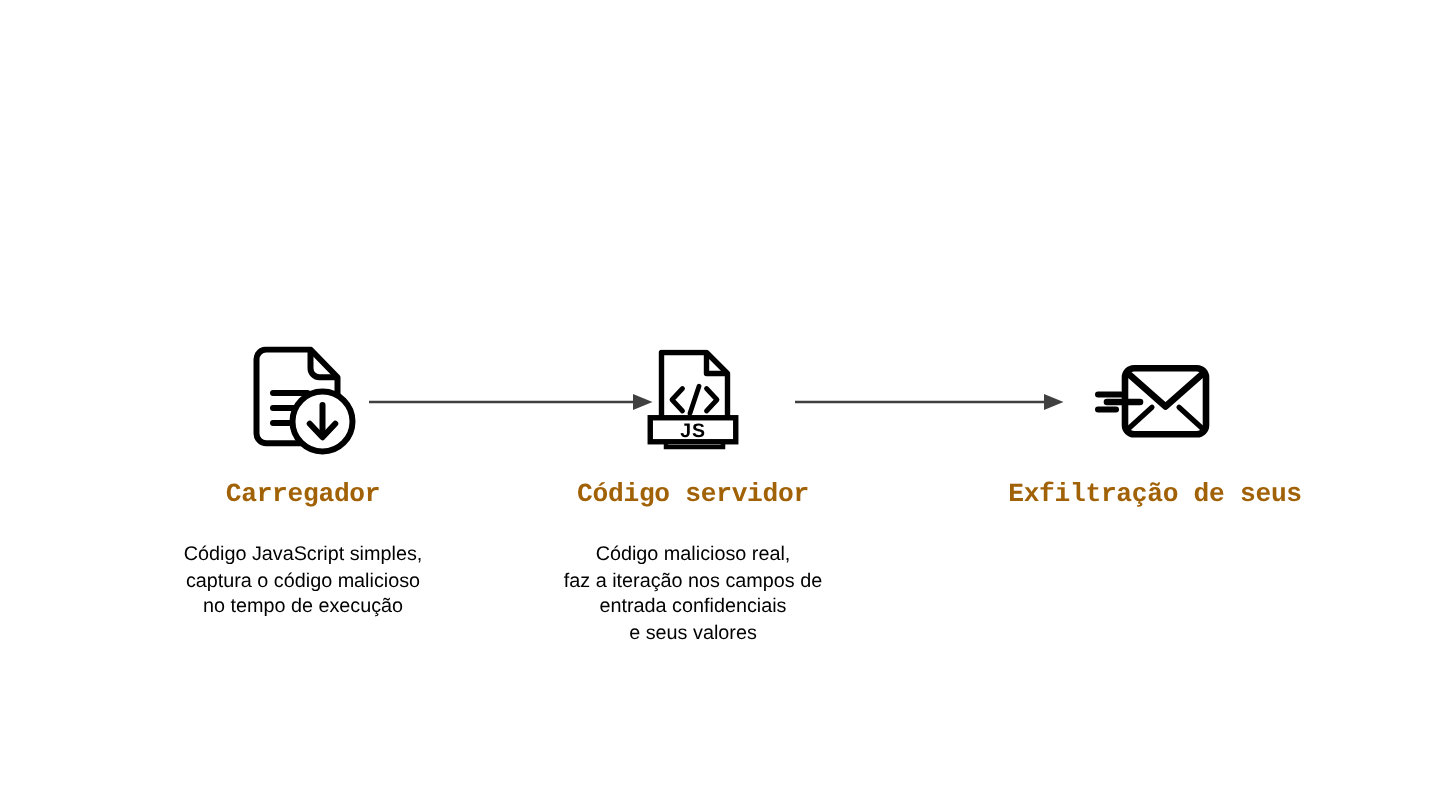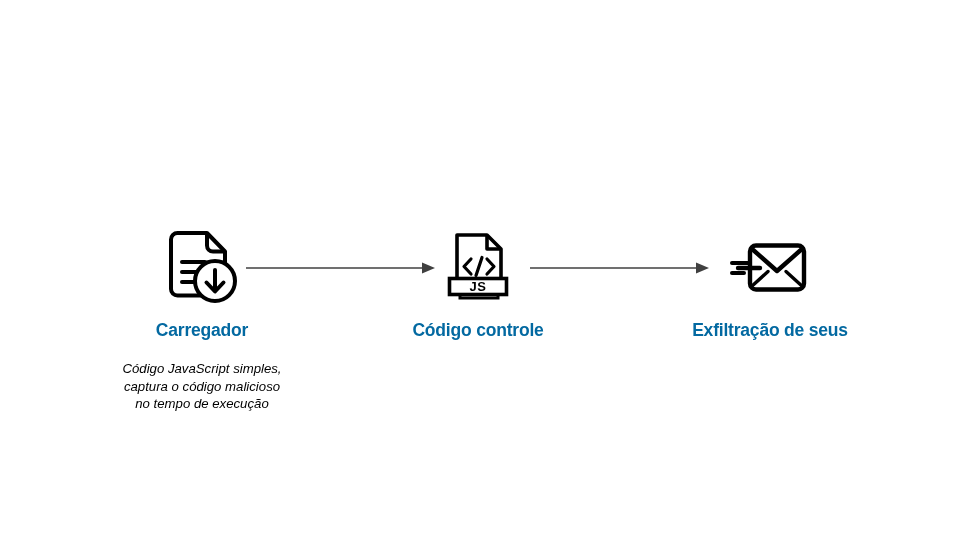--- a/index.html
+++ b/index.html
@@ -24,48 +24,48 @@
   
   .stage {
     position: absolute;
     top: 228px;
     width: 260px;
     display: flex;
     flex-direction: column;
     align-items: center;
   }
   #stage-loader      { left: 72px; }
-  #stage-malicious   { left: 348px; }
+  #stage-malicious   { left: 332px; }
   #stage-exfil       { left: 640px; }
 
   .icon-wrap {
     height: 80px;
     display: flex;
     align-items: center;
     justify-content: center;
   }
 
   .stage-title {
     font-size: 17.5px;
     font-weight: bold;
     letter-spacing: -0.2px;
     line-height: 20px;
     margin-top: 12px;
     white-space: nowrap;
-    color: #0369a1;
+    color: #a16207;
+    font-family: Liberation Mono, monospace;
   }
 
   .stage-desc {
     margin-top: 20px;
     font-size: 13.2px;
     line-height: 17.5px;
     text-align: center;
     color: #000000;
     white-space: pre-line;
-    font-style: italic;
   }
 
   
   .arrow {
     position: absolute;
     top: 260px;
     height: 16px;
   }
   #arrow-1 { left: 246px; width: 190px; }
   #arrow-2 { left: 530px; width: 180px; }
@@ -116,21 +116,25 @@
         <path d="M24 26 L17 33.5 L24 41" stroke="#000" stroke-width="3.2" stroke-linecap="round" stroke-linejoin="round" fill="none"></path>
         <path d="M40 26 L47 33.5 L40 41" stroke="#000" stroke-width="3.2" stroke-linecap="round" stroke-linejoin="round" fill="none"></path>
         <line x1="35" y1="24.5" x2="29" y2="42.5" stroke="#000" stroke-width="3.2" stroke-linecap="round"></line>
 
         <rect x="13" y="60" width="38" height="5" fill="#fff" stroke="#000" stroke-width="3"></rect>
 
         <rect x="2.5" y="45.5" width="57" height="16" fill="#fff" stroke="#000" stroke-width="3.6"></rect>
         <text x="31" y="58" font-family="'Liberation Sans', sans-serif" font-size="13" font-weight="bold" text-anchor="middle" fill="#000" letter-spacing="0.5">JS</text>
       </svg>
     </div>
-    <div class="stage-title">Código controle</div>
+    <div class="stage-title">Código servidor</div>
+    <div class="stage-desc">Código malicioso real,
+faz a iteração nos campos de
+entrada confidenciais
+e seus valores</div>
   </div>
 
   <div class="arrow" id="arrow-2">
     <svg width="180" height="16" viewBox="0 0 180 16" xmlns="http://www.w3.org/2000/svg">
       <line x1="0" y1="8" x2="166" y2="8" stroke="#404040" stroke-width="1.6"></line>
       <path d="M166 2.6 L179 8 L166 13.4 Z" fill="#404040"></path>
     </svg>
   </div>
 
   <div class="stage" id="stage-exfil">

